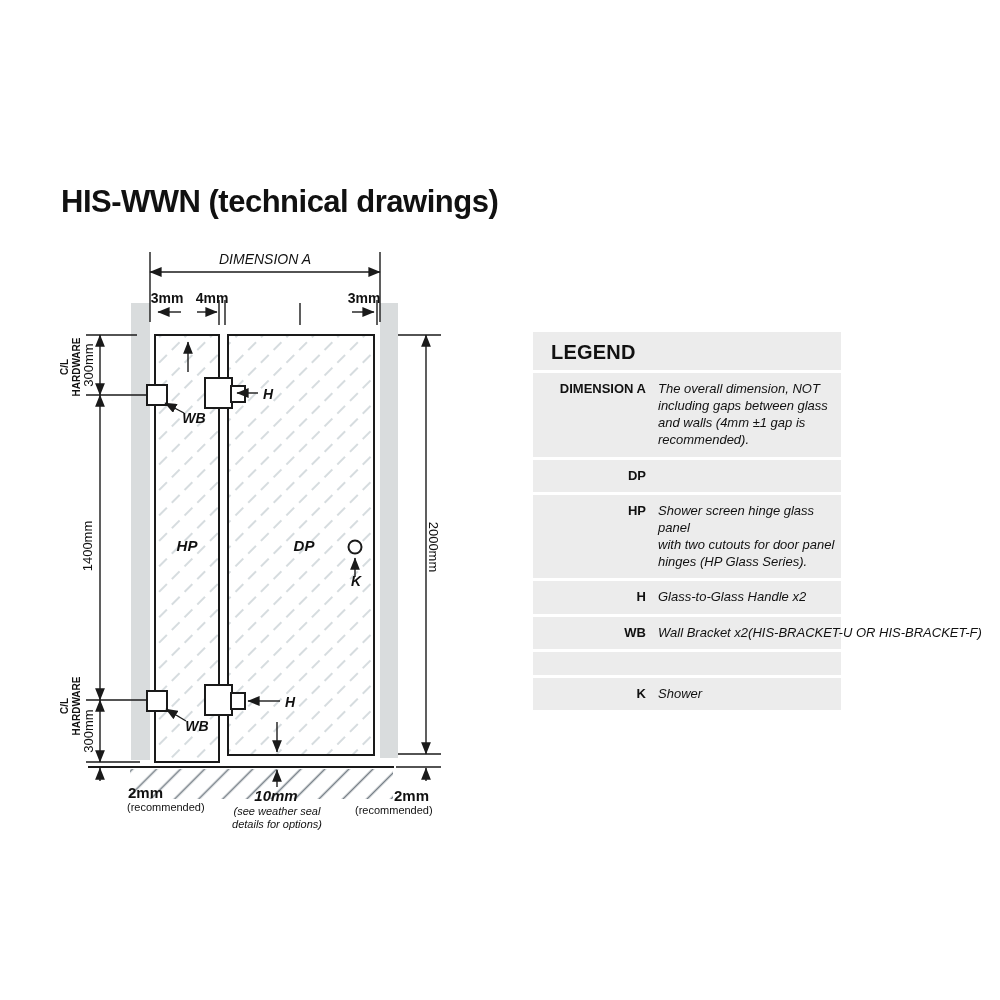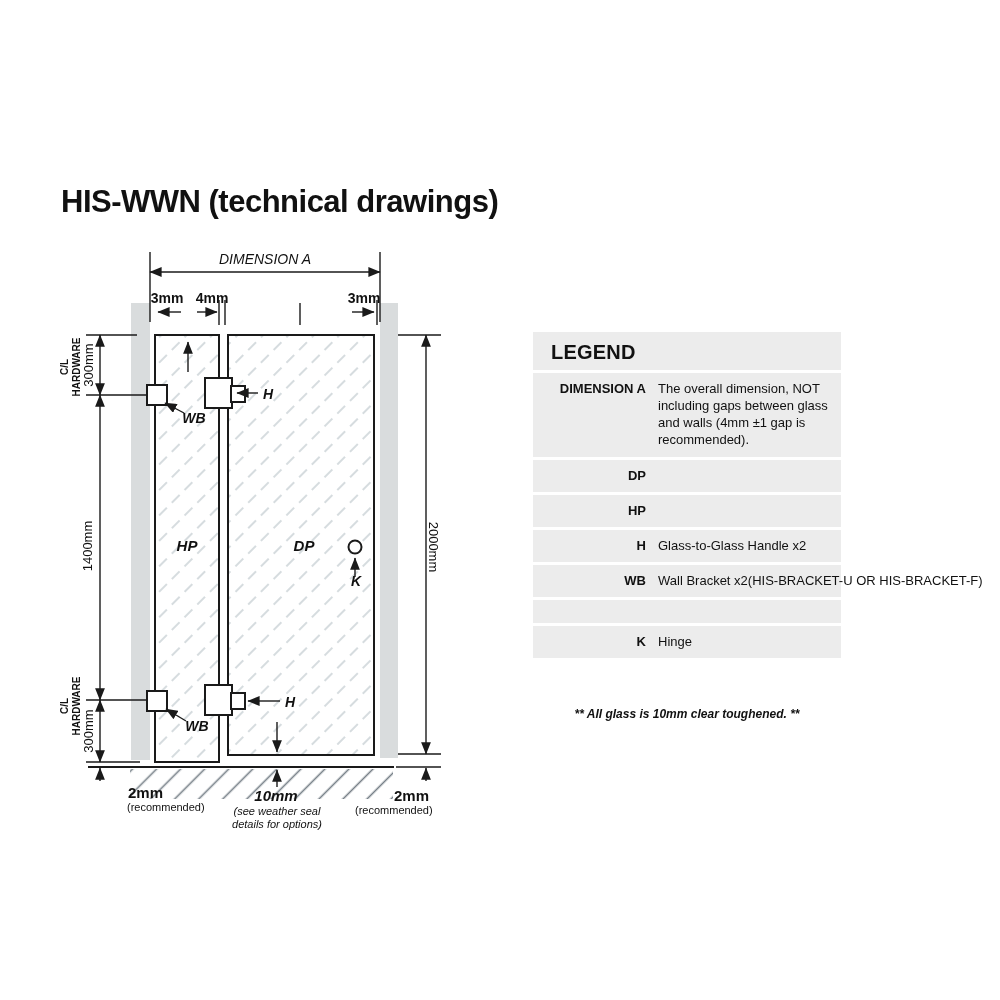--- a/index.html
+++ b/index.html
@@ -29,21 +29,21 @@
   .t-val-i { font-size:15px; font-weight:bold; font-style:italic; text-anchor:middle; }
   .t-note  { font-size:11px; }
   .t-note-i{ font-size:11px; font-style:italic; text-anchor:middle; }
 
   .legend { position:absolute; left:533px; top:332px; width:308px; background:#ececec; }
   .legend-header { font-size:20px; font-weight:bold; padding:9px 12px 6px 18px; letter-spacing:0.2px; }
   .legend-row { display:flex; border-top:3px solid #fff; padding:7px 0 8px 18px; }
   .legend-row .term { width:95px; flex:none; text-align:right; font-weight:bold;
     font-size:13px; line-height:1.32; }
   .legend-row .desc { margin-left:12px; font-size:13px; line-height:1.32;
-    white-space:pre-line; width:186px; }
+    white-space:pre-line; width:186px;font-style:italic; }
   .legend-row.row-nowrap .desc { white-space:nowrap; width:auto; overflow:visible; }
   .legend-row.row-empty { height:26px; }
   .legend-footnote { position:absolute; left:533px; top:707px; width:308px; text-align:center;
     font-size:12px; font-weight:bold; font-style:italic; }
 </style>
 </head>
 <body>
 
 <div class="page">
 
@@ -168,34 +168,36 @@
       <div class="desc">The overall dimension, NOT
 including gaps between glass
 and walls (4mm ±1 gap is
 recommended).</div>
     </div>
     <div class="legend-row">
       <div class="term">DP</div>
     </div>
     <div class="legend-row">
       <div class="term">HP</div>
+      <div class="desc">Shower screen hinge glass panel
+with two cutouts for door panel
+hinges (HP Glass Series).</div>
     </div>
     <div class="legend-row">
       <div class="term">H</div>
       <div class="desc">Glass-to-Glass Handle x2</div>
     </div>
     <div class="legend-row row-nowrap">
       <div class="term">WB</div>
       <div class="desc">Wall Bracket x2(HIS-BRACKET-U OR HIS-BRACKET-F)</div>
     </div>
     <div class="legend-row row-empty">
       <div class="term"></div>
       <div class="desc"></div>
     </div>
     <div class="legend-row">
       <div class="term">K</div>
-      <div class="desc">Hinge</div>
+      <div class="desc">Shower</div>
     </div>
   </div>
 
-  <div class="legend-footnote">** All glass is 10mm clear toughened. **</div>
 
 </div>
 
 </body></html>

